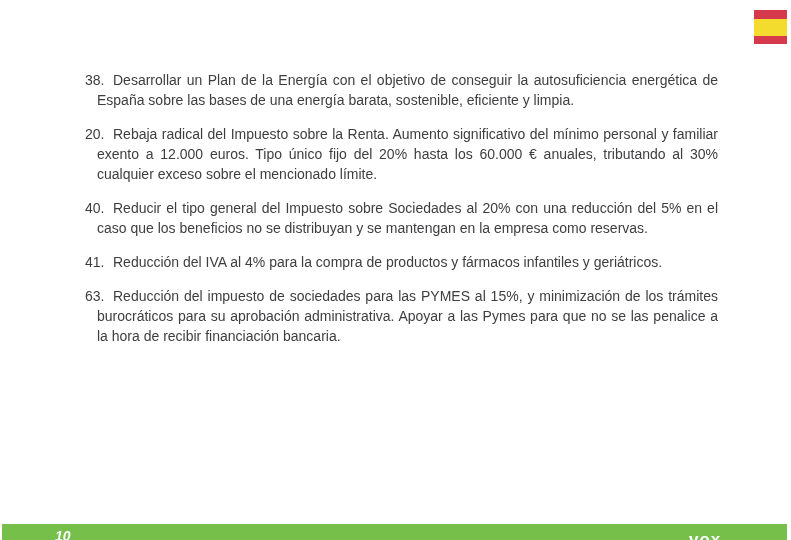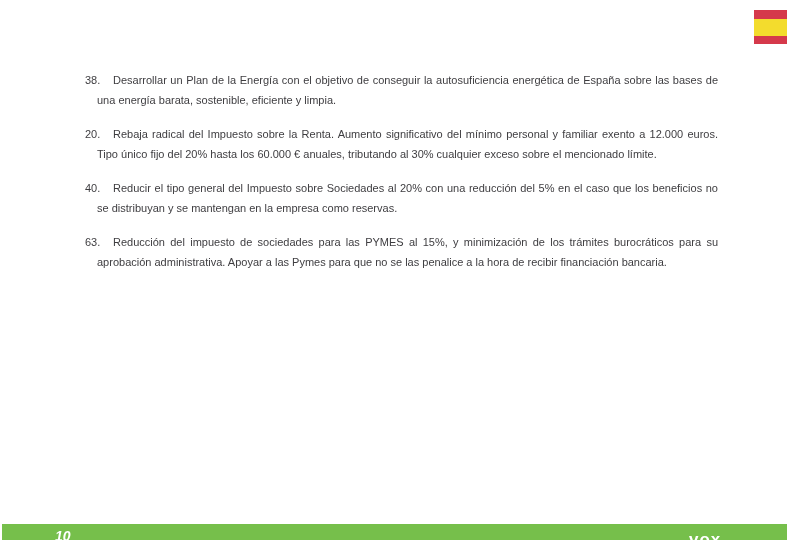--- a/index.html
+++ b/index.html
@@ -29,21 +29,21 @@
   .flag .stripe-red { flex: 1; background: var(--flag-red, #d5394b); }
   .flag .stripe-yellow { flex: 2; background: var(--flag-yellow, #f3dc2d); }
 
   
   .doc-body {
     position: absolute;
     left: 97px;
     top: 70px;
     width: 621px;
     color: var(--text-color, #3e3d40);
-    font-size: 11px;
+    font-size: 14px;
     line-height: 20px;
   }
   .doc-body p.item {
     margin: 0 0 14px 0;
     text-align: justify;
     text-indent: -12px;
     padding: 0;
   }
   .doc-body .num {
     display: inline-block;
@@ -88,20 +88,21 @@
   <div class="flag">
     <div class="stripe-red"></div>
     <div class="stripe-yellow"></div>
     <div class="stripe-red"></div>
   </div>
 
   <div class="doc-body">
     <p class="item"><span class="num">38.</span><span>Desarrollar un Plan de la Energía con el objetivo de conseguir la autosuficiencia energética de España sobre las bases de una energía barata, sostenible, eficiente y limpia.</span></p>
     <p class="item"><span class="num">20.</span><span>Rebaja radical del Impuesto sobre la Renta. Aumento significativo del mínimo personal y familiar exento a 12.000 euros. Tipo único fijo del 20% hasta los 60.000 € anuales, tributando al 30% cualquier exceso sobre el mencionado límite.</span></p>
     <p class="item"><span class="num">40.</span><span>Reducir el tipo general del Impuesto sobre Sociedades al 20% con una reducción del 5% en el caso que los beneficios no se distribuyan y se mantengan en la empresa como reservas.</span></p>
+    <p class="item"><span class="num">41.</span><span>Reducción del IVA al 4% para la compra de productos y fármacos infantiles y geriátricos.</span></p>
     <p class="item"><span class="num">63.</span><span>Reducción del impuesto de sociedades para las PYMES al 15%, y minimización de los trámites burocráticos para su aprobación administrativa. Apoyar a las Pymes para que no se las penalice a la hora de recibir financiación bancaria.</span></p>
   </div>
 
   <div class="footer-bar">
     <span class="pagenum">10</span>
     <span class="voxlogo">vox</span>
   </div>
 
 </div>
 

